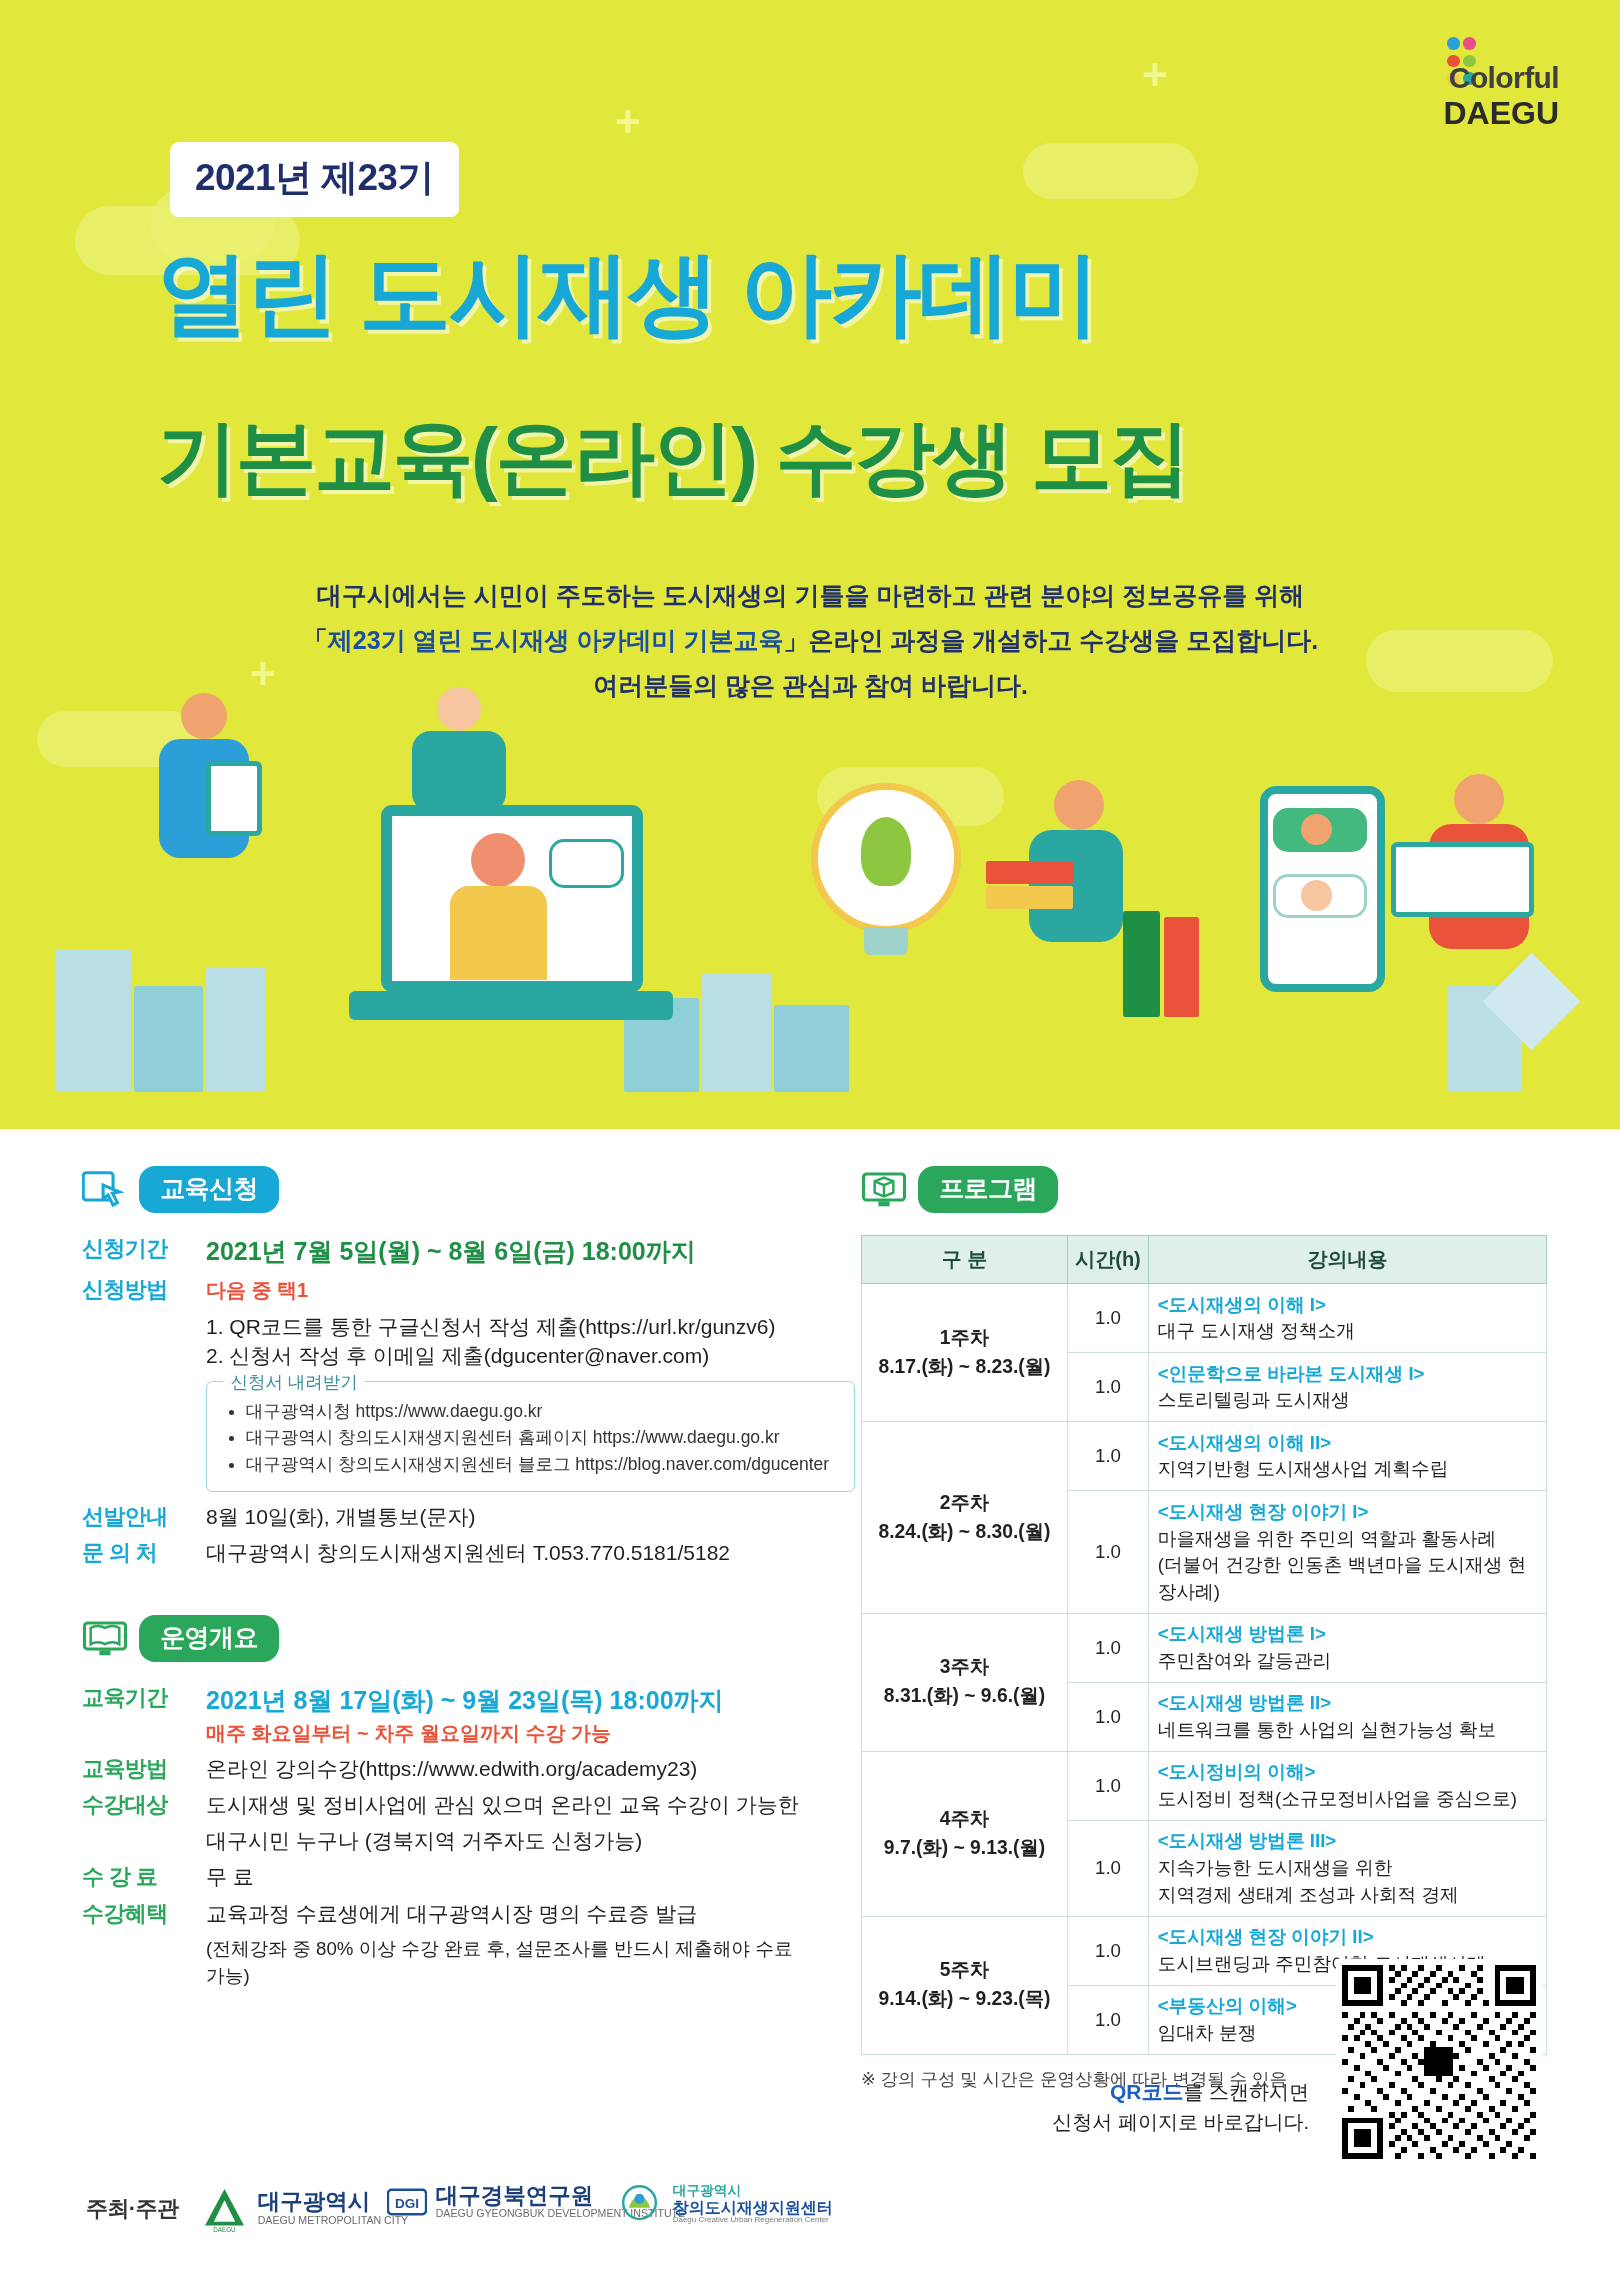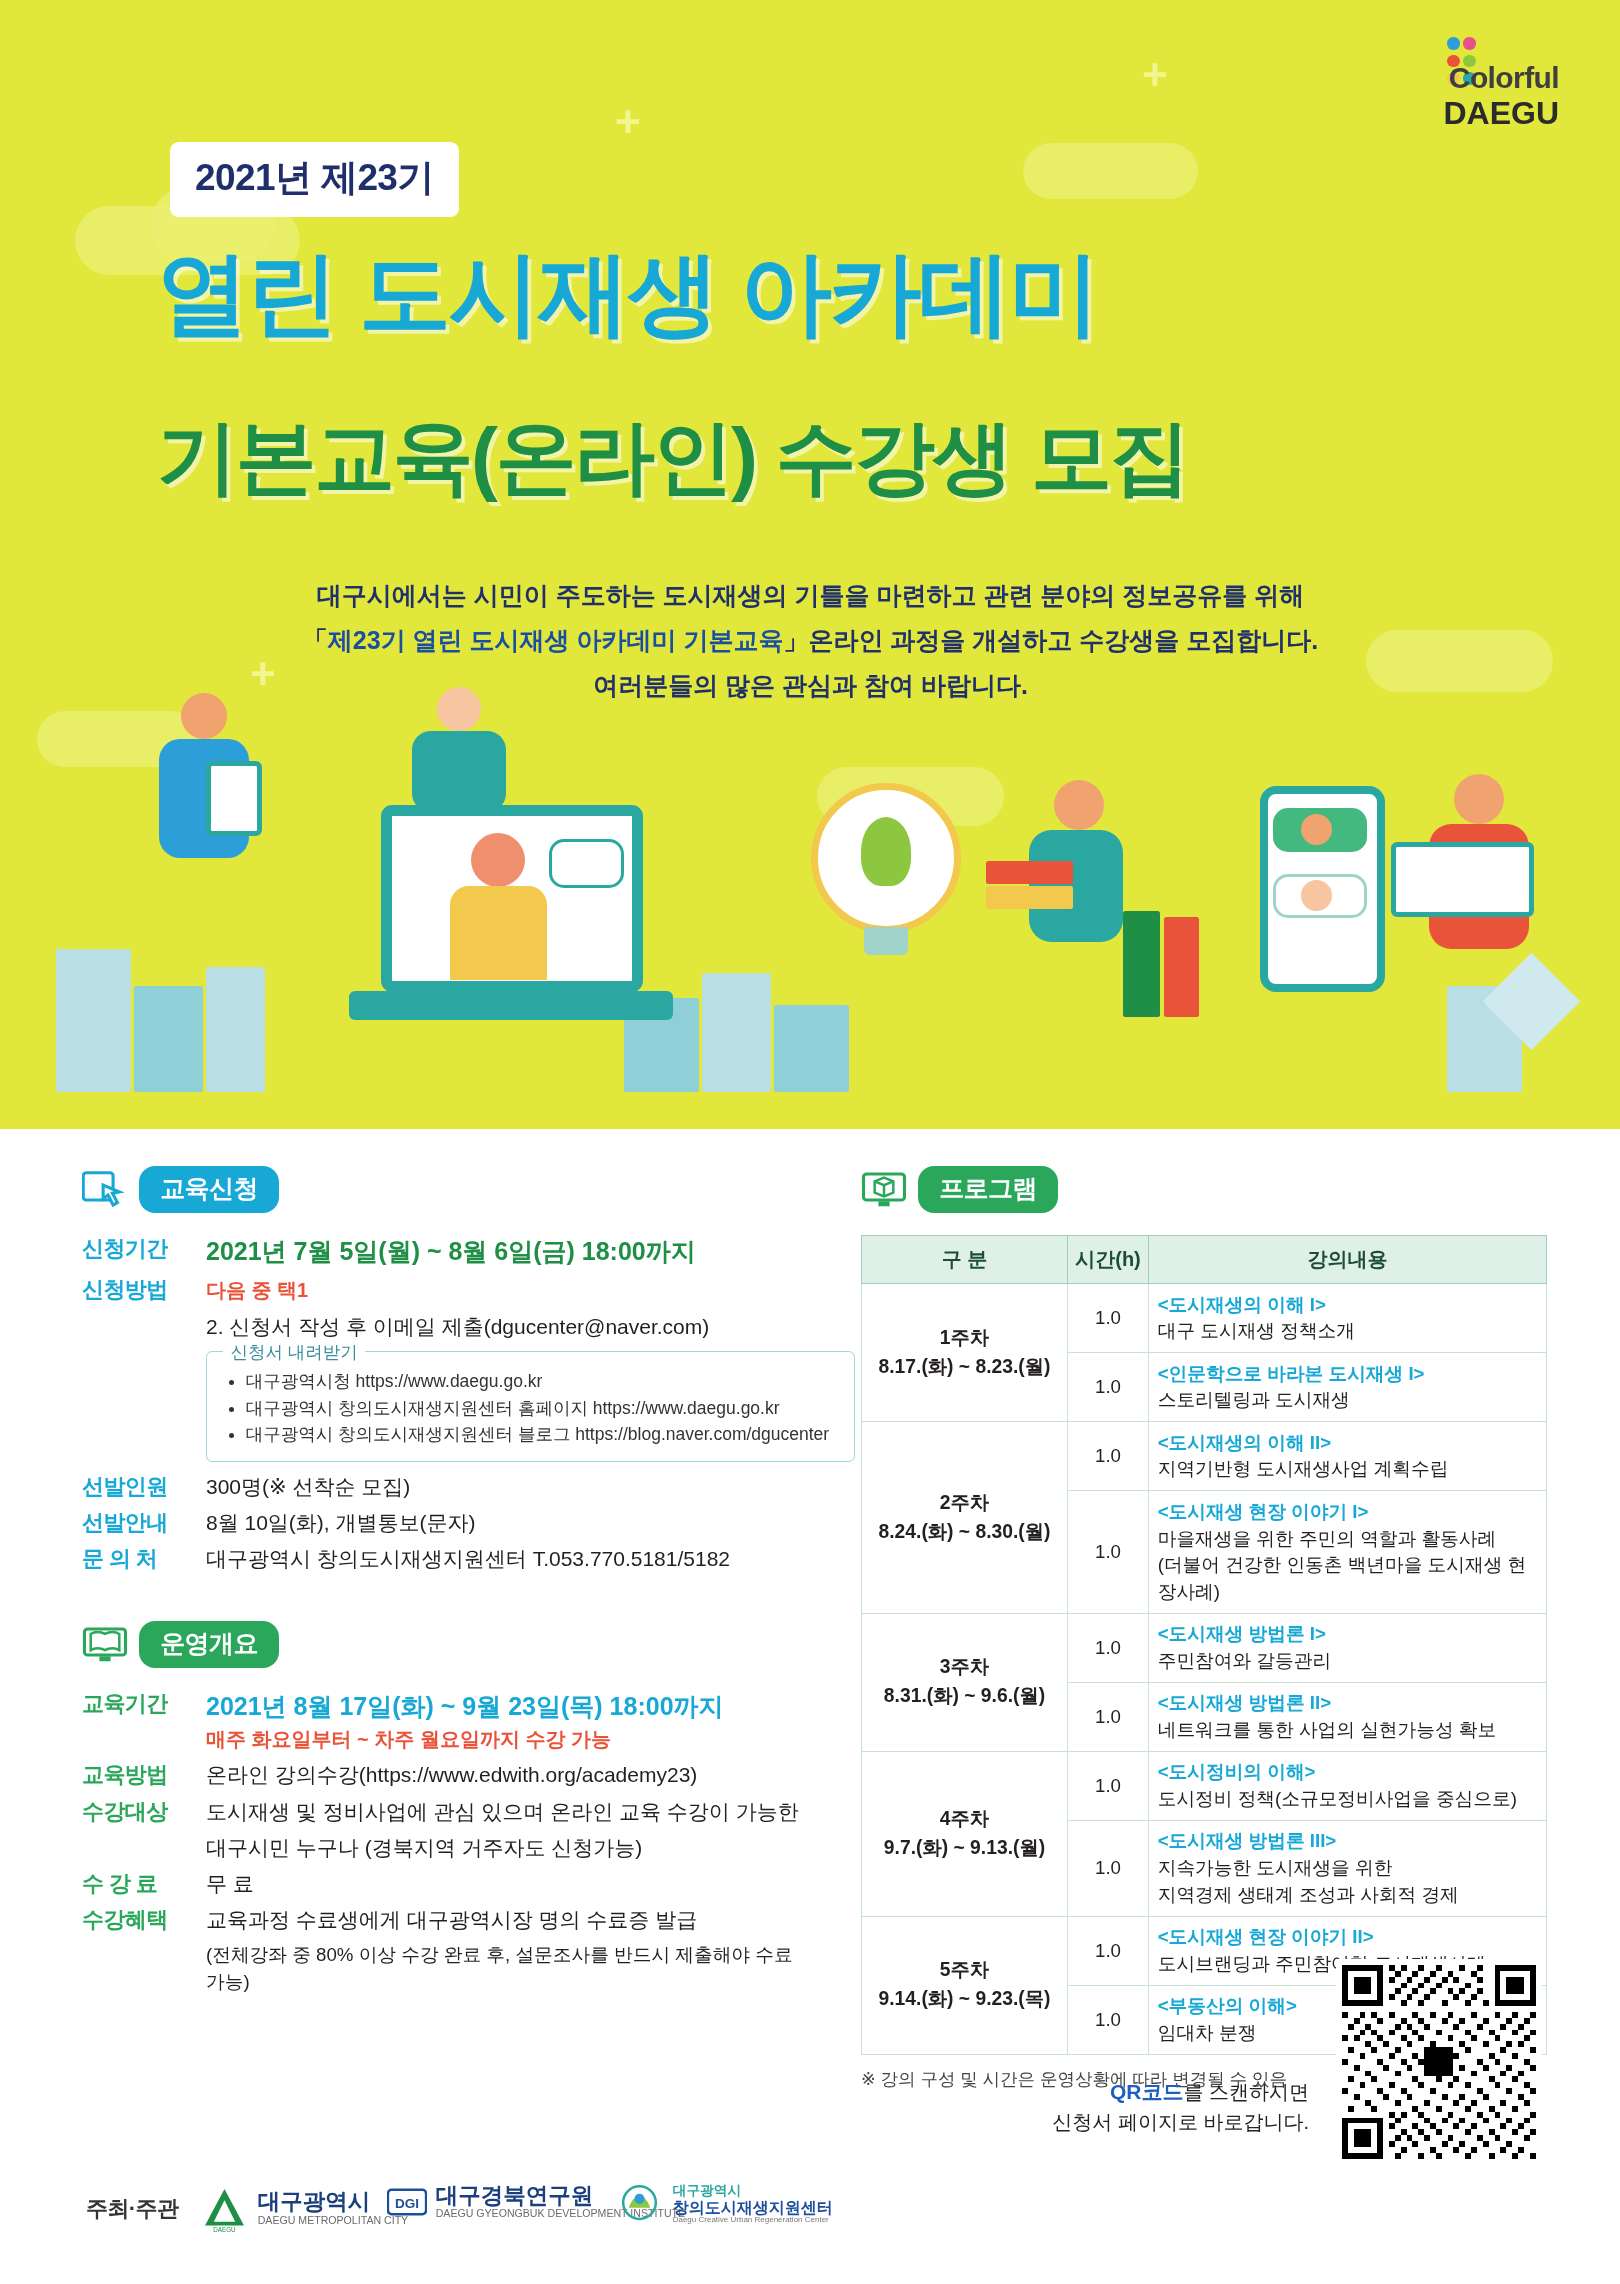--- a/index.html
+++ b/index.html
@@ -233,41 +233,38 @@
           <div class="lbl">신청기간</div>
           <div class="val"><span class="big">2021년 7월 5일(월) ~ 8월 6일(금) 18:00까지</span></div>
         </div>
         <div class="row">
           <div class="lbl">신청방법</div>
           <div class="val"><span class="red">다음 중 택1</span></div>
         </div>
         <div class="row">
           <div class="lbl"></div>
           <div class="val">
+            <div>1. QR코드를 통한 구글신청서 작성 제출(https://url.kr/gunzv6)</div>
             <div>2. 신청서 작성 후 이메일 제출(dgucenter@naver.com)</div>
           </div>
         </div>
       </div>
 
       <div style="margin-left:124px;">
         <div class="note-box">
           <div class="cap">신청서 내려받기</div>
           <ul>
             <li>대구광역시청 https://www.daegu.go.kr</li>
             <li>대구광역시 창의도시재생지원센터 홈페이지 https://www.daegu.go.kr</li>
             <li>대구광역시 창의도시재생지원센터 블로그 https://blog.naver.com/dgucenter</li>
           </ul>
         </div>
       </div>
 
       <div class="rows" style="margin-top:6.2px;">
-        <div class="row">
-          <div class="lbl">선발인원</div>
-          <div class="val">300명(※ 선착순 모집)</div>
-        </div>
         <div class="row">
           <div class="lbl">선발안내</div>
           <div class="val">8월 10일(화), 개별통보(문자)</div>
         </div>
         <div class="row">
           <div class="lbl">문 의 처</div>
           <div class="val">대구광역시 창의도시재생지원센터  T.053.770.5181/5182</div>
         </div>
       </div>
 

